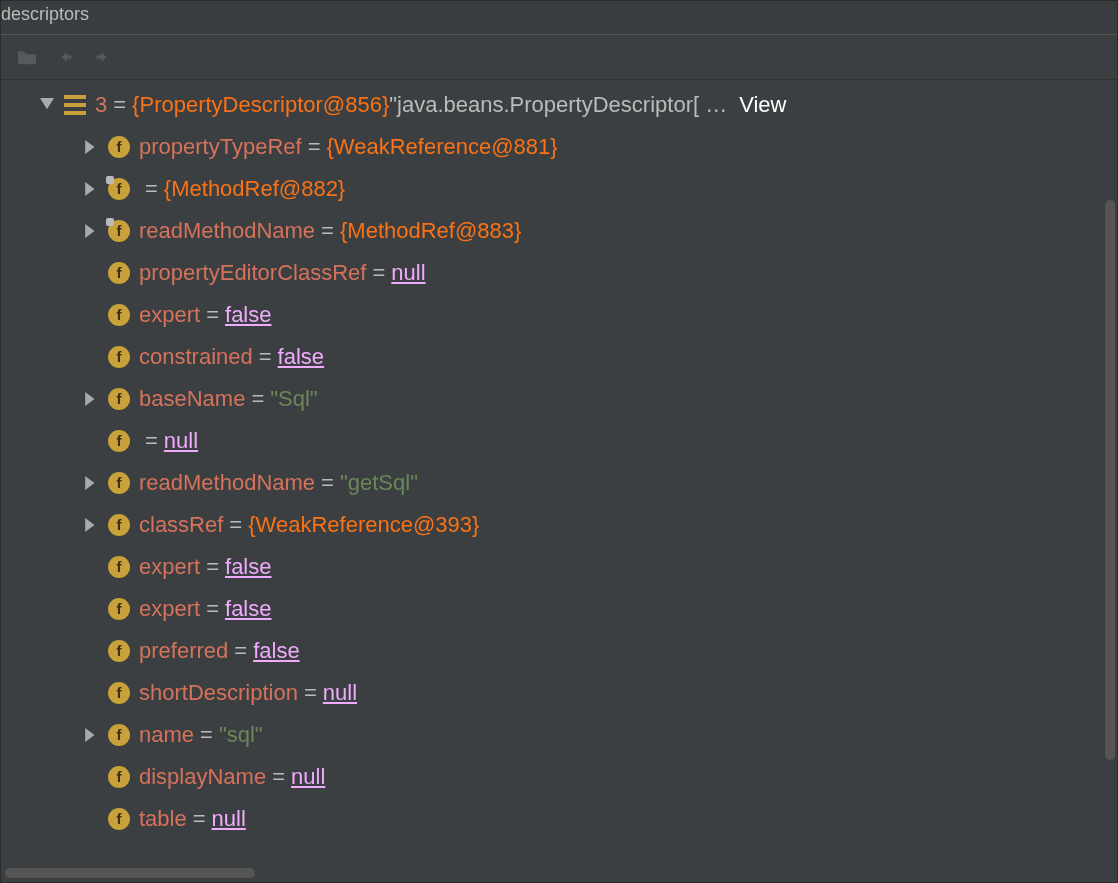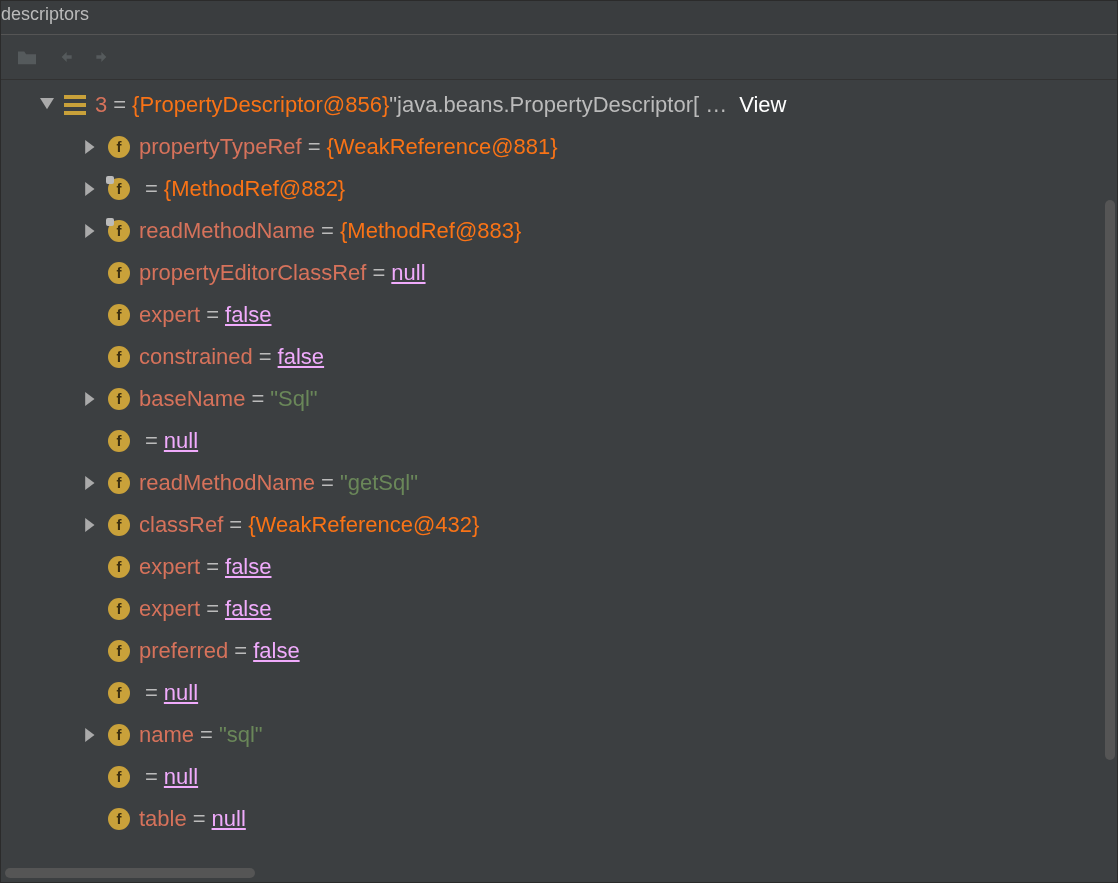--- a/index.html
+++ b/index.html
@@ -313,21 +313,21 @@
             <span class="arrow-cell">
               <svg width="12" height="14" viewBox="0 0 10 12">
                 <polygon fill="#aaa" points="0,0 8,6 0,12"></polygon>
               </svg>
             </span>
             <span class="icon-cell">
               <span class="f-badge">f</span>
             </span>
             <span class="name-red">classRef</span>
             <span class="eq"> = </span>
-            <span class="val-grey">{WeakReference@432}</span>
+            <span class="val-grey">{WeakReference@393}</span>
           </div>
           <div class="row">
             <span class="indent" style="width: 70px;"></span>
             <span class="arrow-cell"></span>
             <span class="icon-cell">
               <span class="f-badge">f</span>
             </span>
             <span class="name-red">expert</span>
             <span class="eq"> = </span>
             <span class="val-light">false</span>
@@ -351,20 +351,21 @@
             <span class="name-red">preferred</span>
             <span class="eq"> = </span>
             <span class="val-light">false</span>
           </div>
           <div class="row">
             <span class="indent" style="width: 70px;"></span>
             <span class="arrow-cell"></span>
             <span class="icon-cell">
               <span class="f-badge">f</span>
             </span>
+            <span class="name-red">shortDescription</span>
             <span class="eq"> = </span>
             <span class="val-light">null</span>
           </div>
           <div class="row">
             <span class="indent" style="width: 70px;"></span>
             <span class="arrow-cell">
               <svg width="12" height="14" viewBox="0 0 10 12">
                 <polygon fill="#aaa" points="0,0 8,6 0,12"></polygon>
               </svg>
             </span>
@@ -374,20 +375,21 @@
             <span class="name-red">name</span>
             <span class="eq"> = </span>
             <span class="val-green">"sql"</span>
           </div>
           <div class="row">
             <span class="indent" style="width: 70px;"></span>
             <span class="arrow-cell"></span>
             <span class="icon-cell">
               <span class="f-badge">f</span>
             </span>
+            <span class="name-red">displayName</span>
             <span class="eq"> = </span>
             <span class="val-light">null</span>
           </div>
           <div class="row">
             <span class="indent" style="width: 70px;"></span>
             <span class="arrow-cell"></span>
             <span class="icon-cell">
               <span class="f-badge">f</span>
             </span>
             <span class="name-red">table</span>

